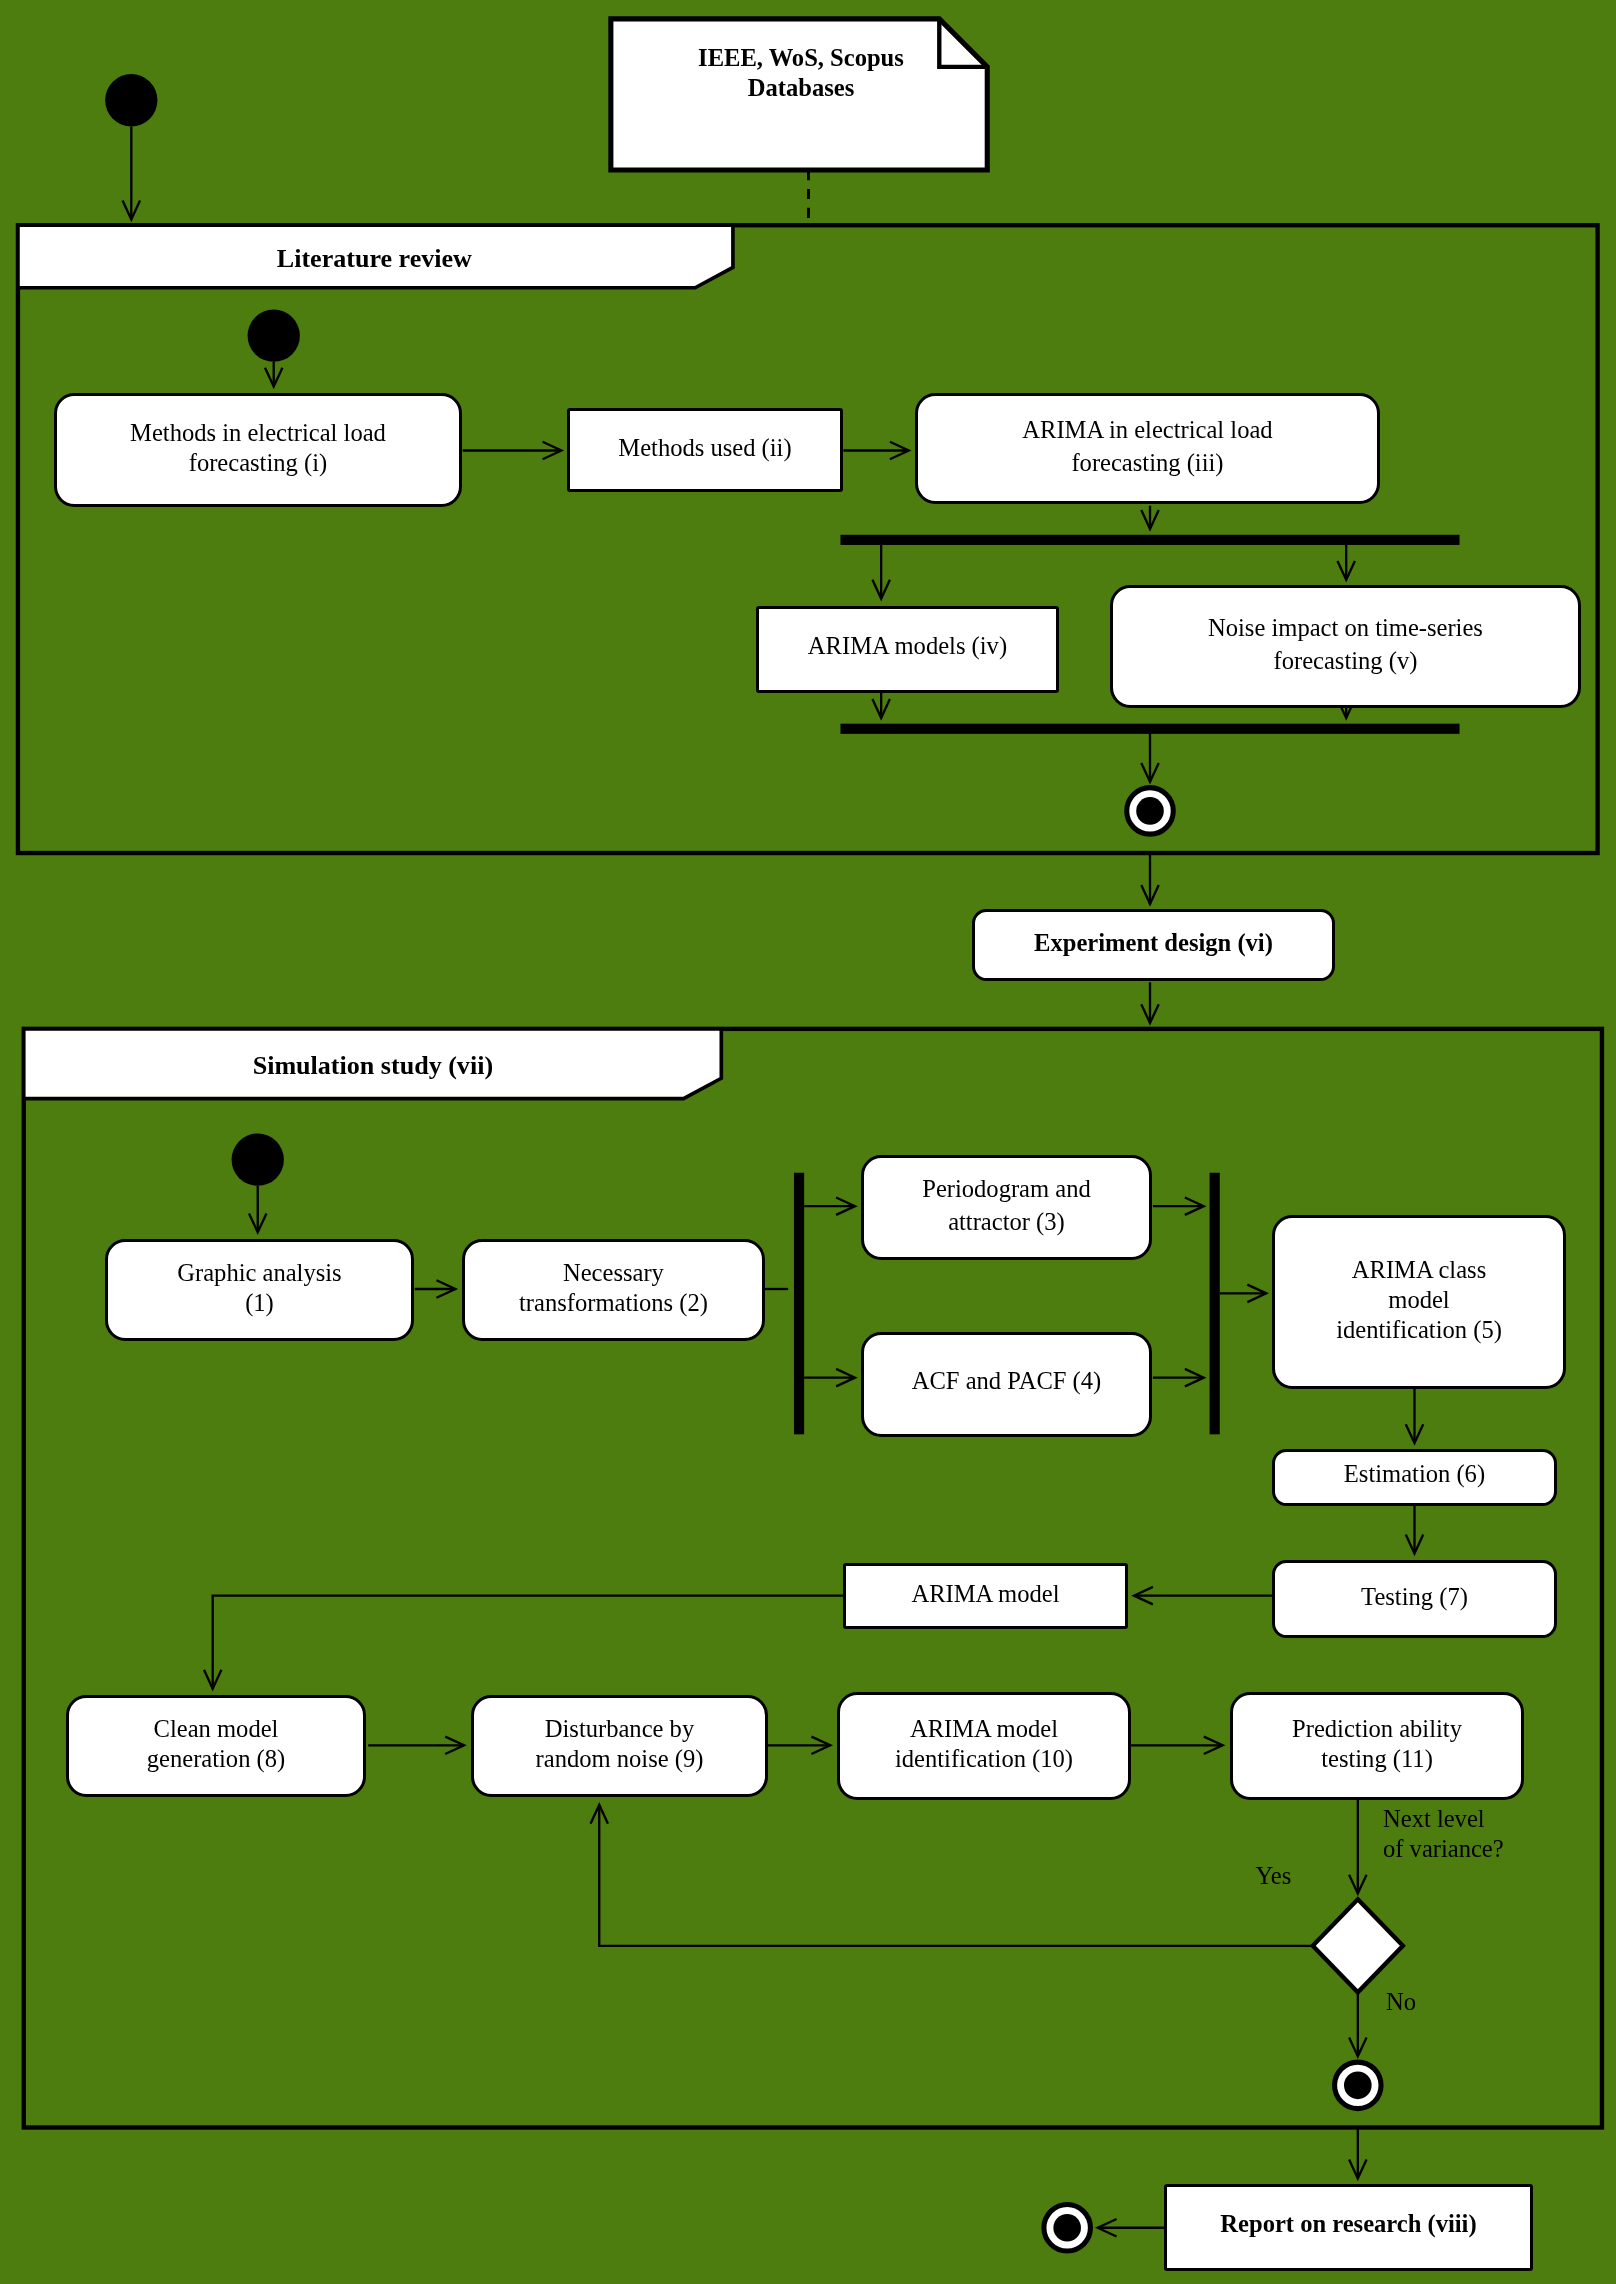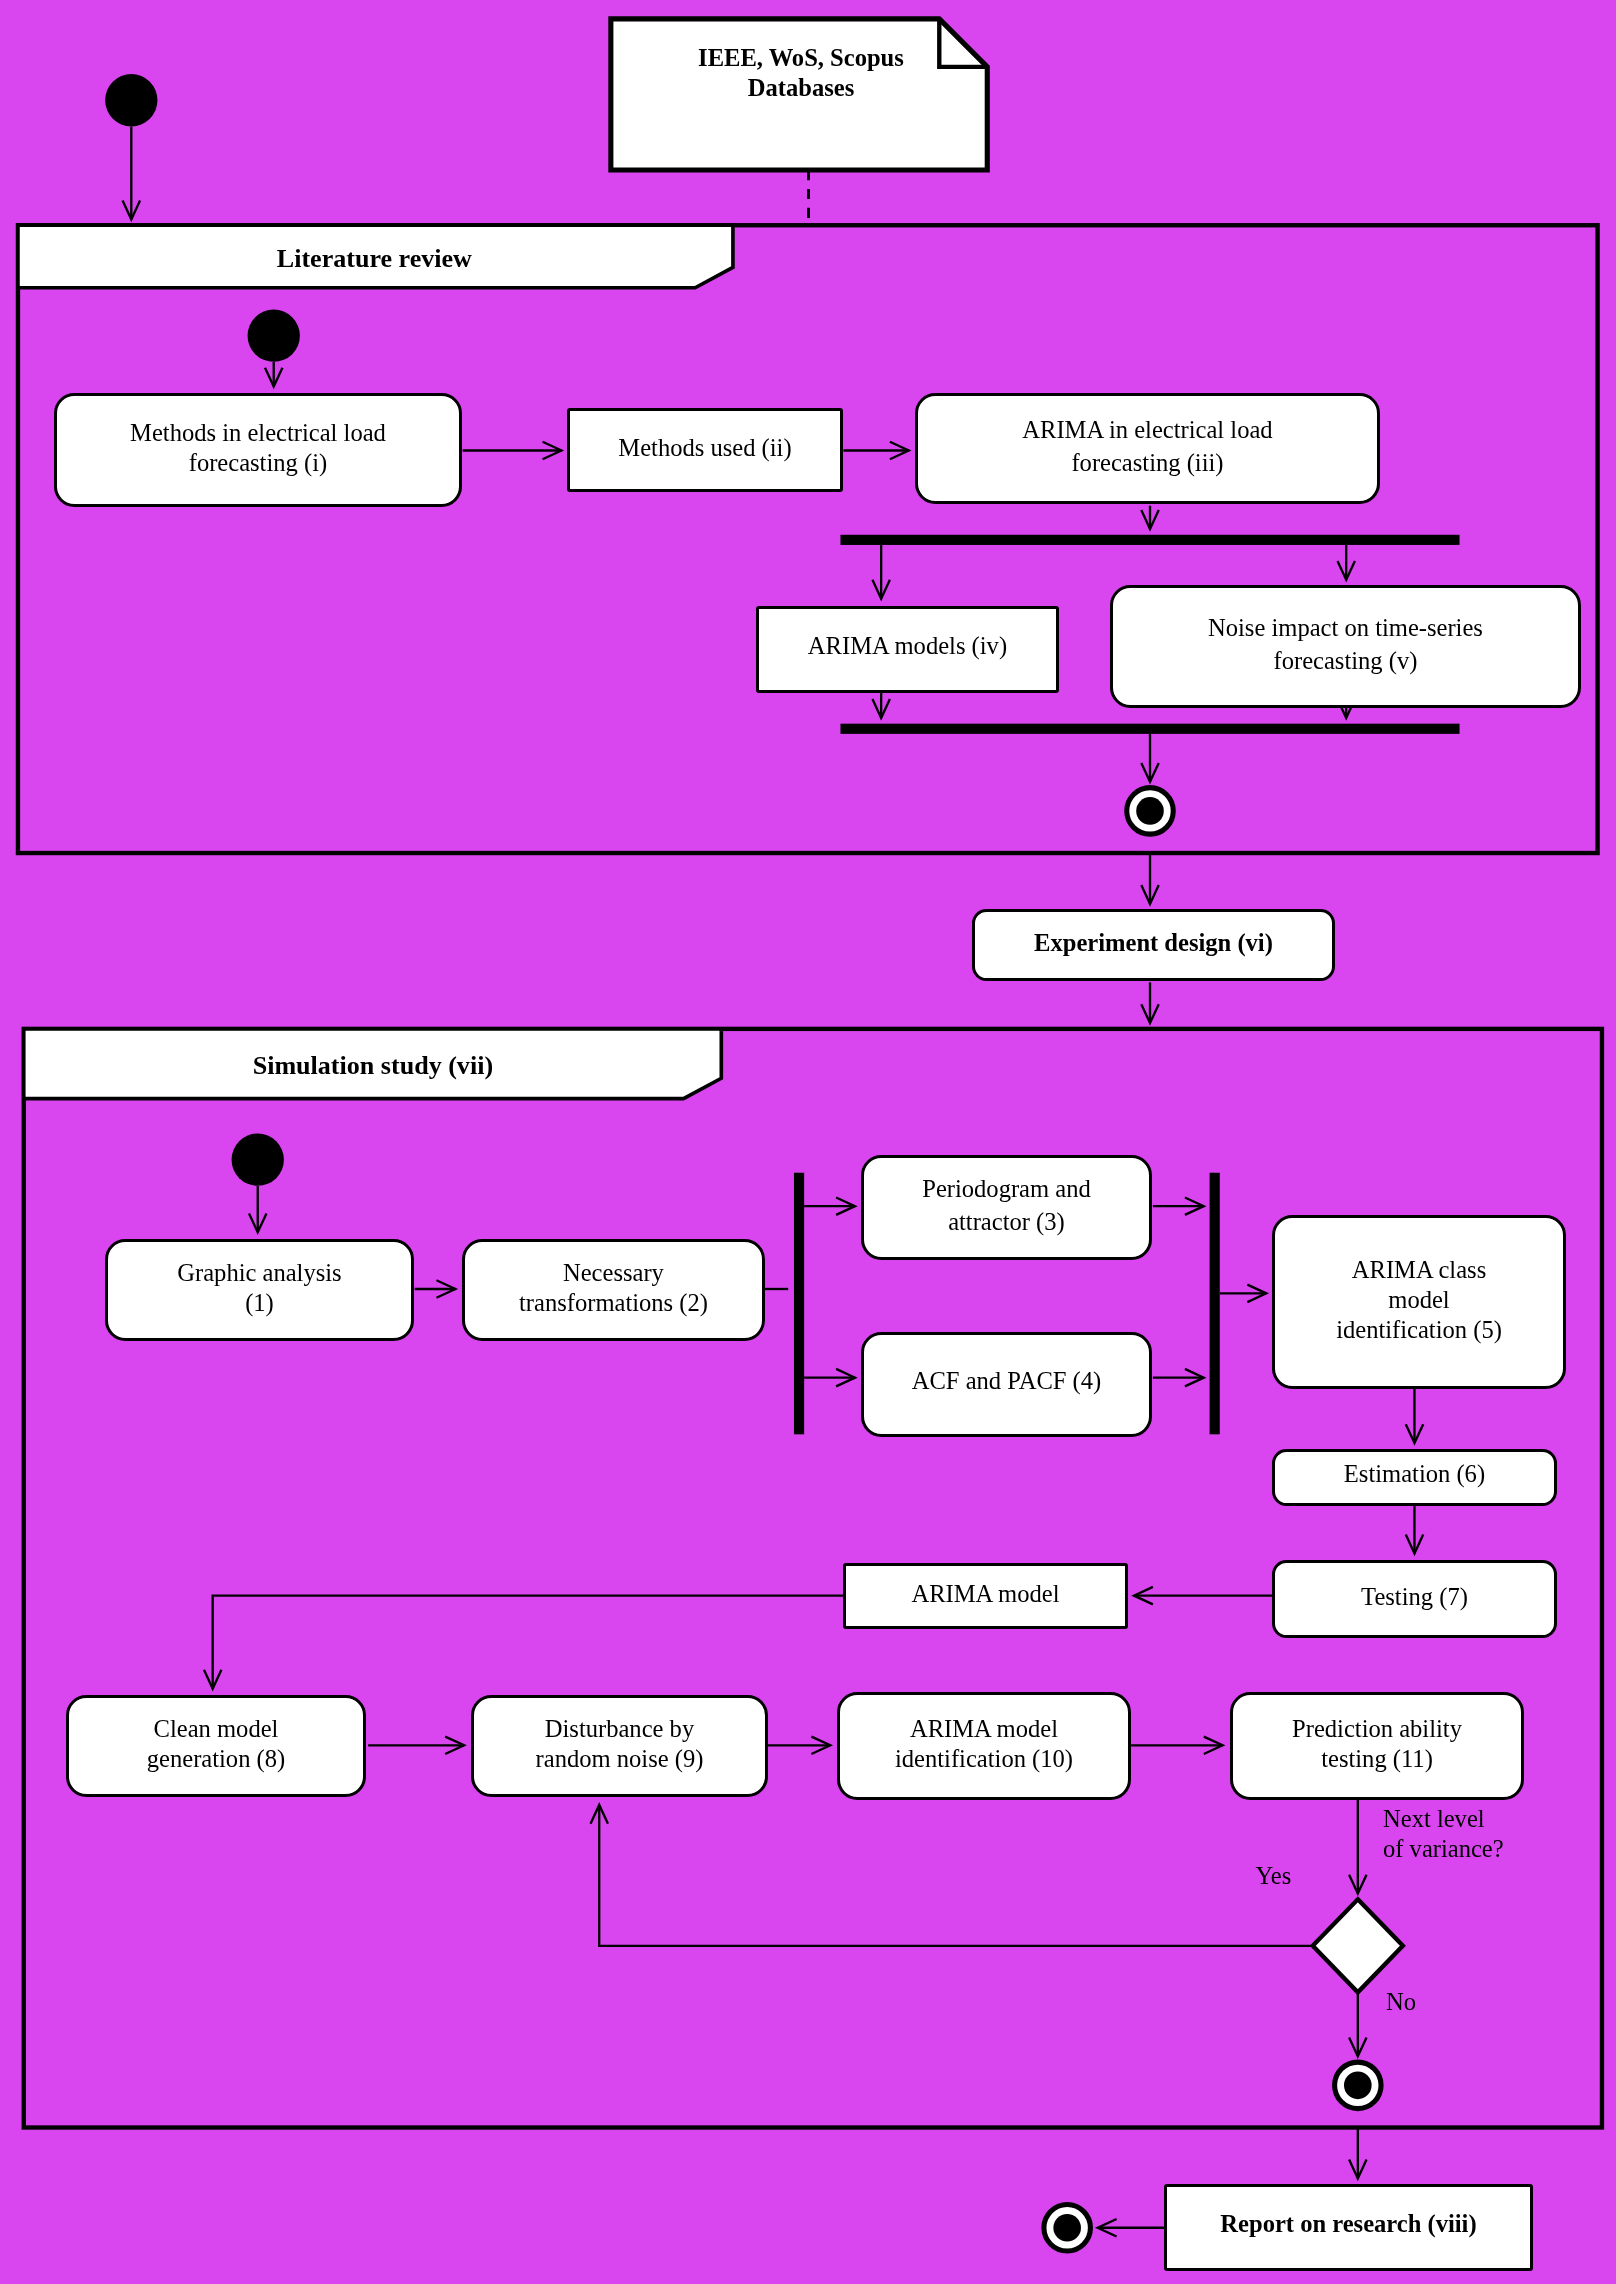--- a/index.html
+++ b/index.html
@@ -1,19 +1,19 @@
 <!DOCTYPE html>
 <html style="font-size:7.8px"><head>
 <meta charset="utf-8">
 <style>
   html, body { margin: 0; padding: 0; background: #ffffff; }
   .stage {
     position: relative;
     width: 1616px; height: 2284px;
-    background: #d946ef;
+    background: #4d7c0f;
     overflow: hidden;
   }
   .canvas {
     position: absolute; left: 0; top: 0;
     width: 539px; height: 761px;
     transform: scale(3);
     transform-origin: 0 0;
     font-family: "Liberation Serif", "DejaVu Serif", serif;
     color: #000000;
   }

